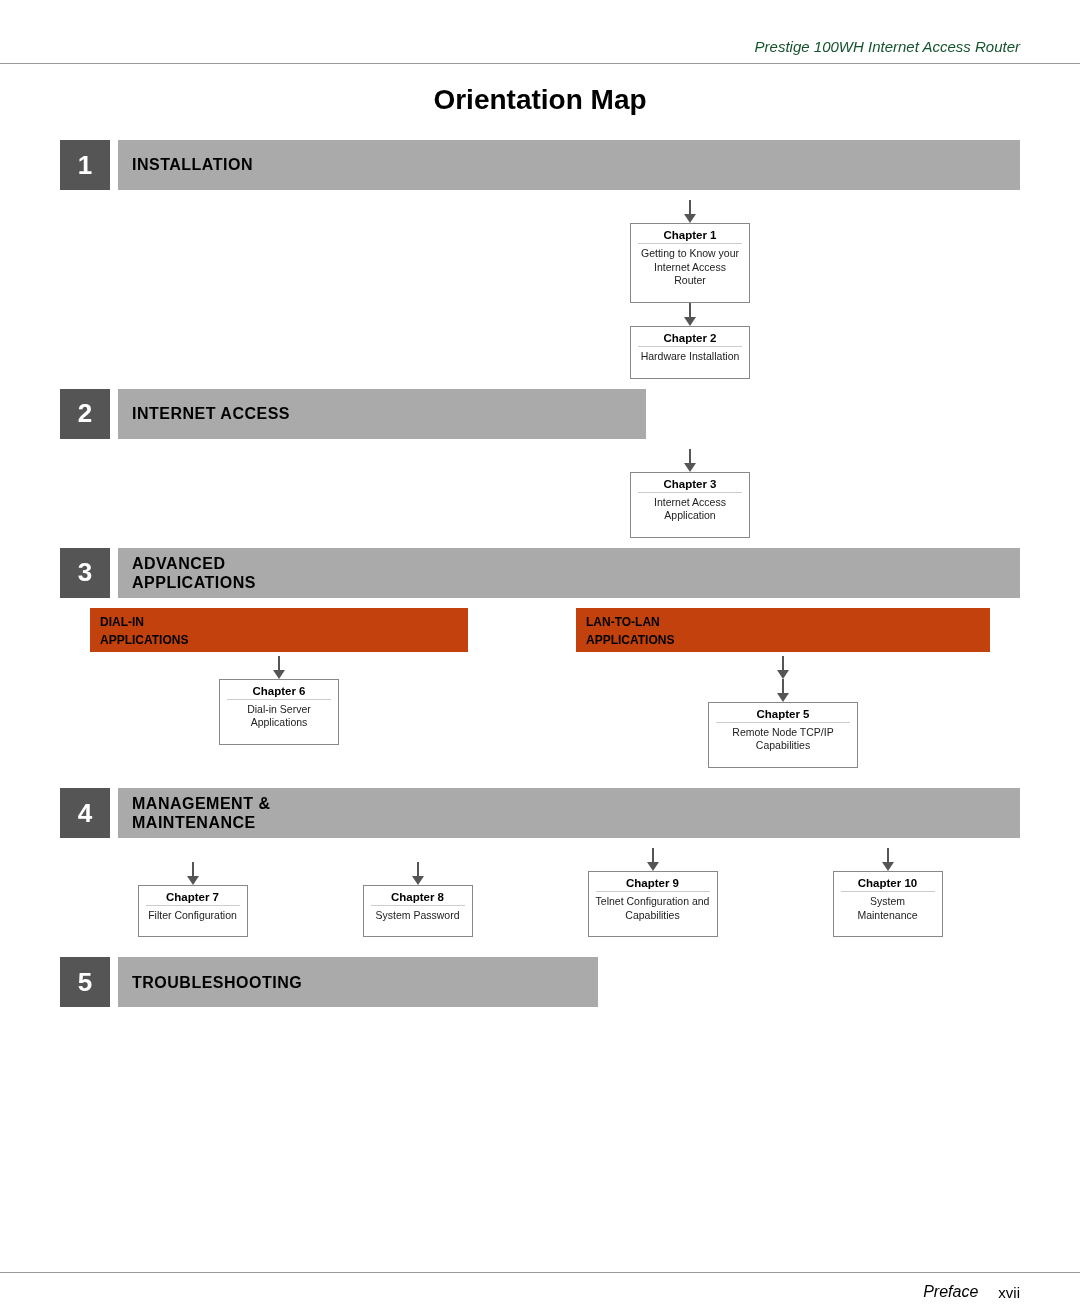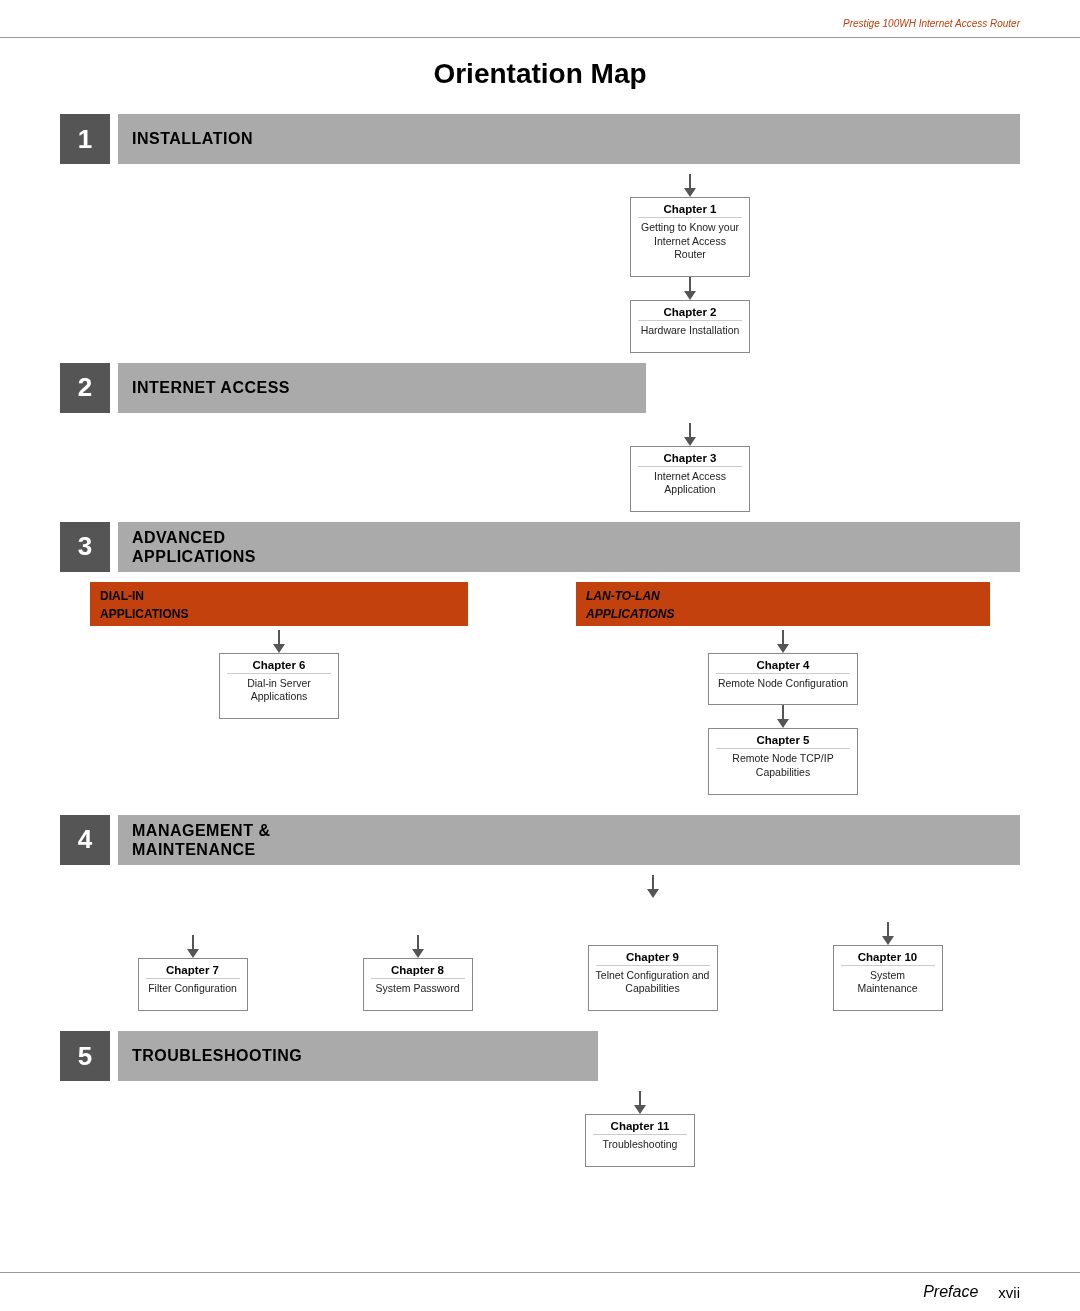--- a/index.html
+++ b/index.html
@@ -22,22 +22,23 @@
 
     
     .header {
       display: flex;
       justify-content: flex-end;
       padding: 18px 60px 8px 60px;
       border-bottom: 1px solid #999;
     }
     .header-title {
       font-style: italic;
-      font-size: 10px;
-      color: #c2410c;
+      font-size: 15px;
+      color: #14532d;
+      margin-top: 20px;
     }
 
     
     .main-content {
       padding: 20px 60px 20px 60px;
     }
 
     .page-title {
       text-align: center;
       font-size: 28px;
@@ -224,32 +225,28 @@
           </div>
           <div style="width:2px; height:14px; background:#555; margin-top:4px;"></div>
           <div style="width:0;height:0;border-left:6px solid transparent;border-right:6px solid transparent;border-top:9px solid #555;"></div>
           <div class="ch-card" style="width:120px; margin-top:0;">
             <div class="ch-num">Chapter 6</div>
             <div class="ch-desc">Dial-in Server Applications</div>
           </div>
         </div>
 
         <div style="display:flex; flex-direction:column; align-items:center; width:46%;">
-          <div style="display:flex; align-items:center; width:100%;font-style:italic;">
+          <div style="display:flex; align-items:center; width:100%;">
             <div class="sub-bar" style="flex:1;">
               <span class="sub-bar-text" style="white-space:pre-line;">LAN-TO-LAN
 APPLICATIONS</span>
             </div>
           </div>
           <div style="width:2px; height:14px; background:#555; margin-top:4px;"></div>
           <div style="width:0;height:0;border-left:6px solid transparent;border-right:6px solid transparent;border-top:9px solid #555;"></div>
-          <div class="ch-card" style="width:150px;">
-            <div class="ch-num">Chapter 4</div>
-            <div class="ch-desc">Remote Node Configuration</div>
-          </div>
           <div style="width:2px; height:14px; background:#555;"></div>
           <div style="width:0;height:0;border-left:6px solid transparent;border-right:6px solid transparent;border-top:9px solid #555;"></div>
           <div class="ch-card" style="width:150px;">
             <div class="ch-num">Chapter 5</div>
             <div class="ch-desc">Remote Node TCP/IP Capabilities</div>
           </div>
         </div>
       </div>
 
       <div class="section-block" style="margin-top:20px;">
@@ -276,21 +273,21 @@
           <div style="width:0;height:0;border-left:6px solid transparent;border-right:6px solid transparent;border-top:9px solid #555;"></div>
           <div class="ch-card" style="width:110px;">
             <div class="ch-num">Chapter 8</div>
             <div class="ch-desc">System Password</div>
           </div>
         </div>
 
         <div style="display:flex; flex-direction:column; align-items:center;">
           <div style="width:2px; height:14px; background:#555;"></div>
           <div style="width:0;height:0;border-left:6px solid transparent;border-right:6px solid transparent;border-top:9px solid #555;"></div>
-          <div class="ch-card" style="width:130px;margin-top:47px;">
+          <div class="ch-card" style="width:130px;">
             <div class="ch-num">Chapter 9</div>
             <div class="ch-desc">Telnet Configuration and Capabilities</div>
           </div>
         </div>
 
         <div style="display:flex; flex-direction:column; align-items:center;">
           <div style="width:2px; height:14px; background:#555;"></div>
           <div style="width:0;height:0;border-left:6px solid transparent;border-right:6px solid transparent;border-top:9px solid #555;"></div>
           <div class="ch-card" style="width:110px;">
             <div class="ch-num">Chapter 10</div>
@@ -300,28 +297,20 @@
 
       </div>
 
       <div class="section-block" style="margin-top:20px;">
         <div class="num-badge">5</div>
         <div class="label-bar" style="max-width:50%;">
           <span class="label-text">TROUBLESHOOTING</span>
         </div>
       </div>
 
-      <div style="display:flex; flex-direction:column; align-items:center; margin-left:200px; margin-top:0;">
-        <div style="width:2px; height:14px; background:#555;"></div>
-        <div style="width:0;height:0;border-left:6px solid transparent;border-right:6px solid transparent;border-top:9px solid #555;"></div>
-        <div class="ch-card" style="width:110px;">
-          <div class="ch-num">Chapter 11</div>
-          <div class="ch-desc">Troubleshooting</div>
-        </div>
-      </div>
 
     </div>
 
   </div>
 
   <div class="footer">
     <span class="footer-preface">Preface</span>
     <span class="footer-page">xvii</span>
   </div>
 

